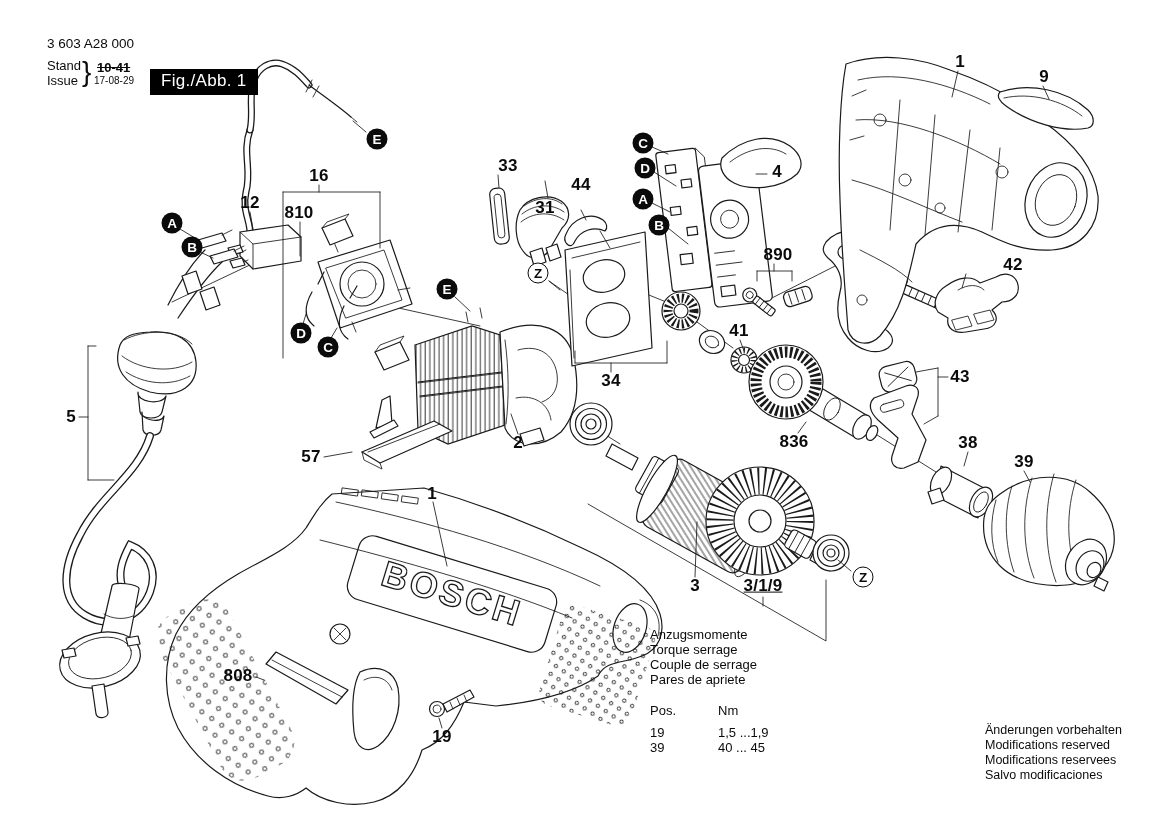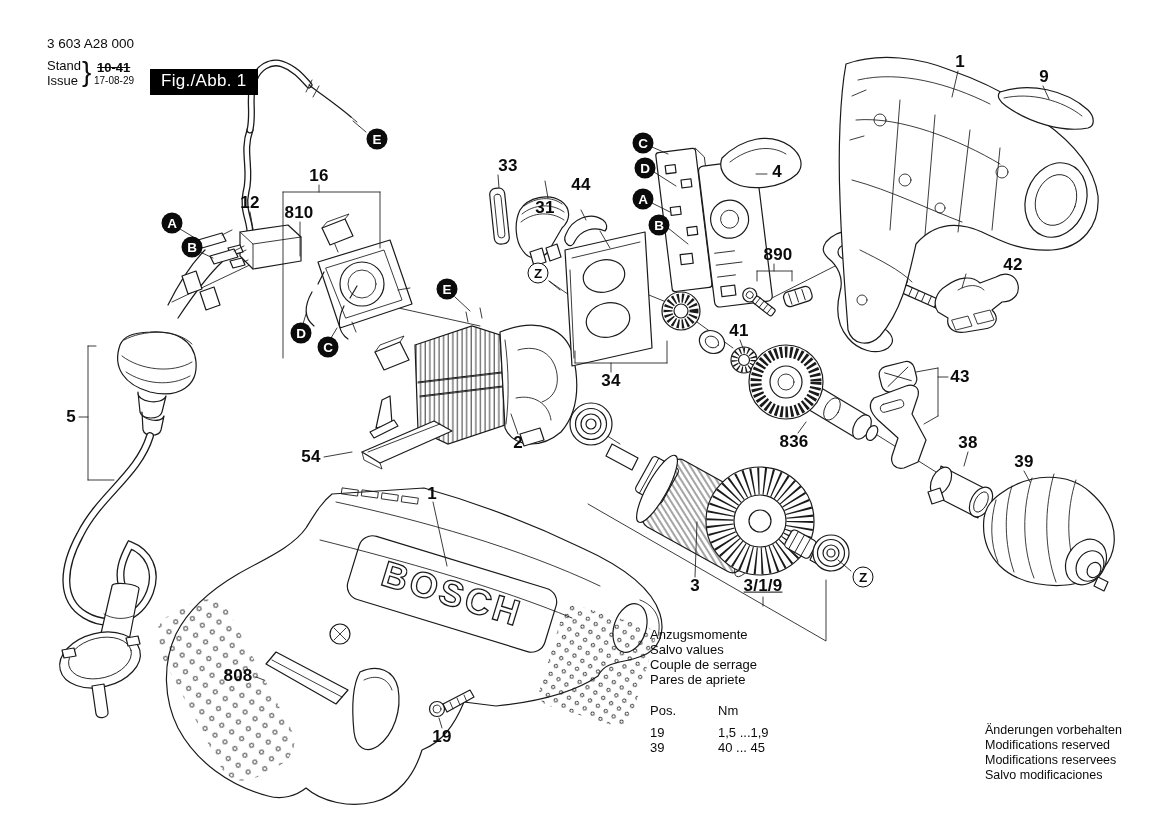--- a/index.html
+++ b/index.html
@@ -402,21 +402,21 @@
 <span class="plabel" style="left: 777px; top: 172px;">4</span>
 <span class="plabel" style="left: 774px; top: 255px; padding-left: 8px;">890</span>
 <span class="plabel" style="left: 1013px; top: 265px;">42</span>
 <span class="plabel" style="left: 739px; top: 331px;">41</span>
 <span class="plabel" style="left: 611px; top: 381px;">34</span>
 <span class="plabel" style="left: 794px; top: 442px;">836</span>
 <span class="plabel" style="left: 960px; top: 377px;">43</span>
 <span class="plabel" style="left: 968px; top: 443px;">38</span>
 <span class="plabel" style="left: 1024px; top: 462px;">39</span>
 <span class="plabel" style="left: 518px; top: 443px;">2</span>
-<span class="plabel" style="left: 311px; top: 457px;">54</span>
+<span class="plabel" style="left: 311px; top: 457px;">57</span>
 <span class="plabel" style="left: 71px; top: 417px;">5</span>
 <span class="plabel" style="left: 432px; top: 494px;">1</span>
 <span class="plabel" style="left: 695px; top: 586px;">3</span>
 <span class="plabel" style="left: 763px; top: 586px; text-decoration: underline;">3/1/9</span>
 <span class="plabel" style="left: 238px; top: 676px;">808</span>
 <span class="plabel" style="left: 442px; top: 737px;">19</span>
 
 <span class="co filled" style="left: 172px; top: 223px;">A</span>
 <span class="co filled" style="left: 192px; top: 247px;">B</span>
 <span class="co filled" style="left: 377px; top: 139px;">E</span>
@@ -425,21 +425,21 @@
 <span class="co filled" style="left: 643px; top: 143px;">C</span>
 <span class="co filled" style="left: 645px; top: 168px;">D</span>
 <span class="co filled" style="left: 643px; top: 199px;">A</span>
 <span class="co filled" style="left: 659px; top: 225px;">B</span>
 <span class="co filled" style="left: 447px; top: 289px;">E</span>
 <span class="co outline" style="left: 538px; top: 273px;">Z</span>
 <span class="co outline" style="left: 863px; top: 577px;">Z</span>
 
 <div class="torque">
   <div>Anzugsmomente</div>
-  <div>Salvo values</div>
+  <div>Torque serrage</div>
   <div>Couple de serrage</div>
   <div>Pares de apriete</div>
   <div class="thead">
     <span class="tc1">Pos.</span>
     <span>Nm</span>
   </div>
   <div class="tbody">
     <div class="trow">
       <span class="tc1">19</span>
       <span>1,5 ...1,9</span>

